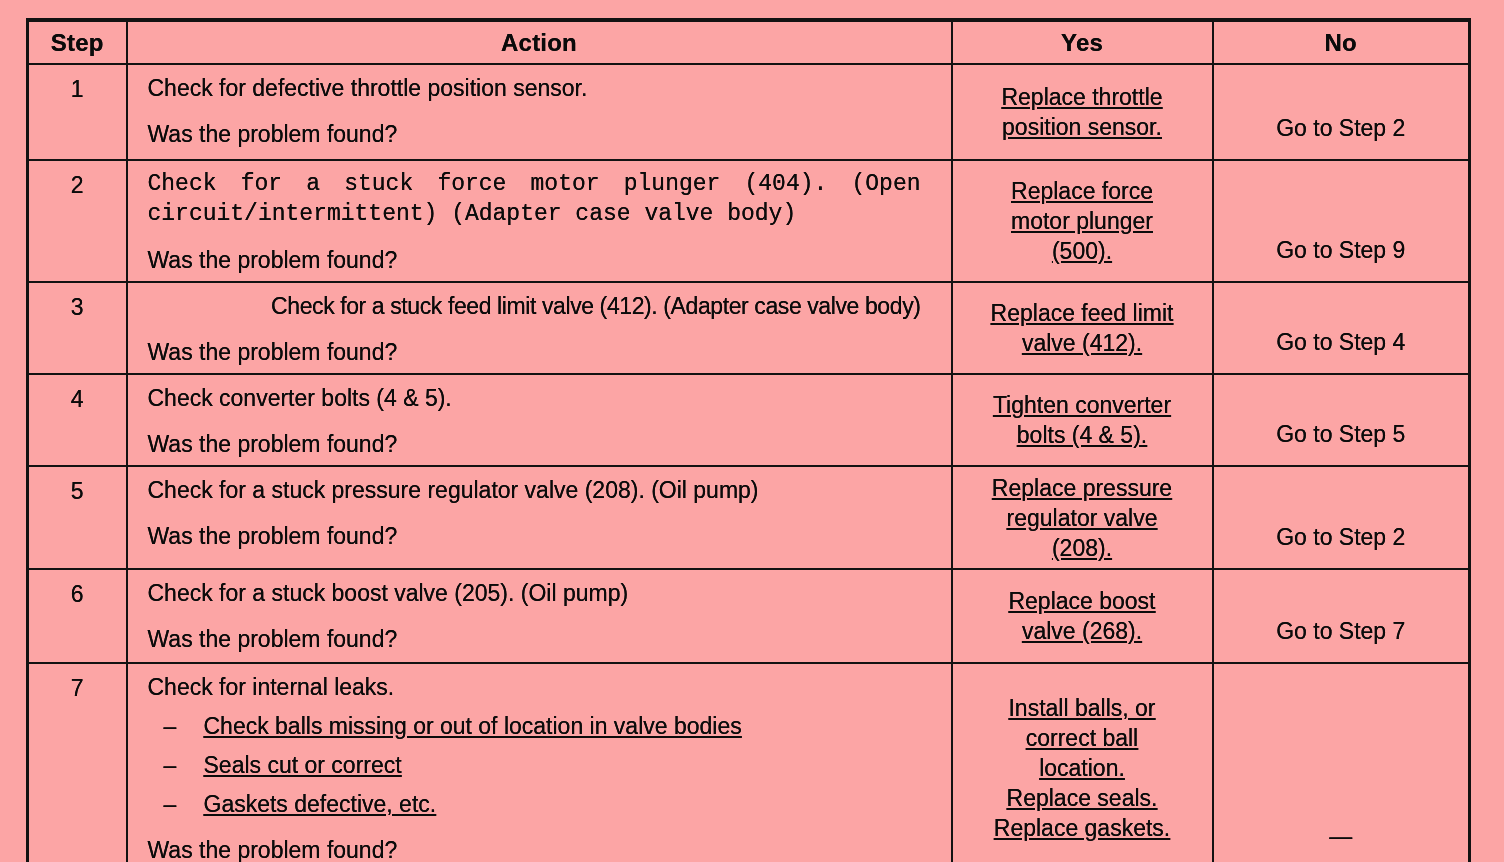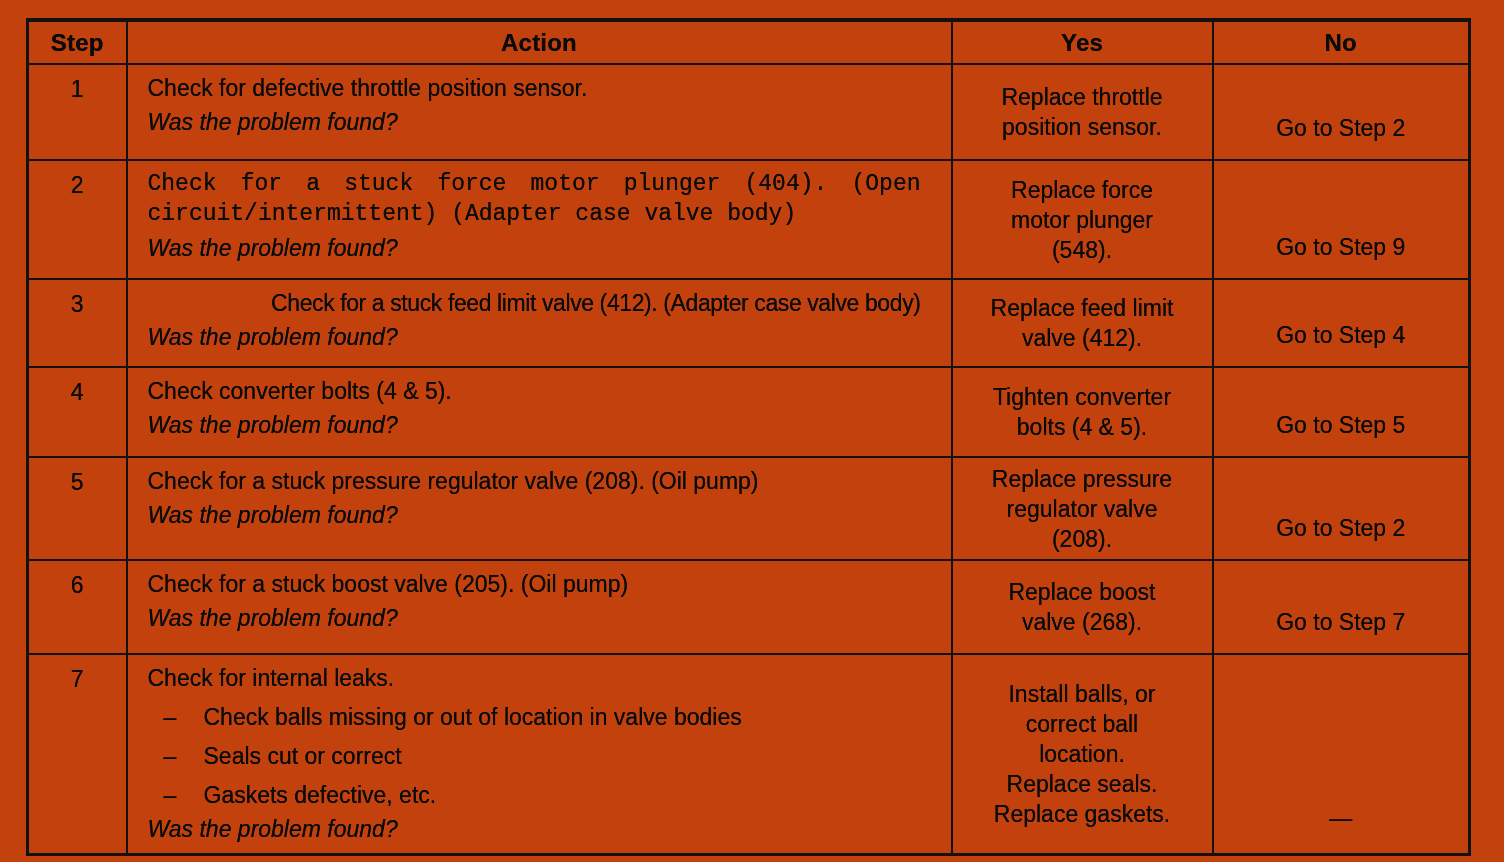--- a/index.html
+++ b/index.html
@@ -5,21 +5,21 @@
   html, body {
     margin: 0;
     padding: 0;
     background: #ffffff;
     font-family: "Liberation Sans", "DejaVu Sans", sans-serif;
     color: #0b0b0b;
   }
   .page {
     width: 1504px;
     height: 862px;
-    background: #c2410c;
+    background: #fca5a5;
     position: relative;
     overflow: hidden;
   }
   table.diag {
     position: absolute;
     left: 26px;
     top: 18px;
     width: 1442px;
     border-collapse: collapse;
     table-layout: fixed;
@@ -60,37 +60,38 @@
     text-align: center;
     padding-top: 9px;
     font-size: 23px;
   }
   td.action {
     padding: 8px 30px 6px 20px;
   }
   td.action .act { margin: 0; }
   td.action .act.justify { text-align: justify; font-family: Liberation Mono, monospace; }
   td.action .act.tight { letter-spacing: -0.4px; text-align: right; }
-  td.action .q { margin: 4px 0 0 0; font-style: italic; }
+  td.action .q { margin: 16px 0 0 0; }
 
   .bullet {
     display: flex;
     margin-top: 9px;
   }
   .bullet .dash {
     width: 40px;
     padding-left: 16px;
     flex: 0 0 40px;
   }
-  .bullet .btext { flex: 1; }
+  .bullet .btext { flex: 1; text-decoration: underline; }
 
   td.yes {
     vertical-align: middle;
     text-align: center;
     padding: 4px 17px;
+    text-decoration: underline;
   }
   td.yes .yes-inner {
     white-space: pre-line;
     line-height: 30px;
   }
   td.no {
     vertical-align: bottom;
     text-align: center;
     padding: 0 8px 16px 8px;
     margin-left: 28px;
@@ -135,21 +136,21 @@
 
       <tr class="r2">
         <td class="step">2</td>
         <td class="action">
           <p class="act justify">Check for a stuck force motor plunger (404). (Open circuit/intermittent) (Adapter case valve body)</p>
           <p class="q">Was the problem found?</p>
         </td>
         <td class="yes">
           <div class="yes-inner">Replace force
 motor plunger
-(548).</div>
+(500).</div>
         </td>
         <td class="no">
           <div class="no-inner">Go to Step 9</div>
         </td>
       </tr>
 
       <tr class="r3">
         <td class="step">3</td>
         <td class="action">
           <p class="act tight">Check for a stuck feed limit valve (412). (Adapter case valve body)</p>

